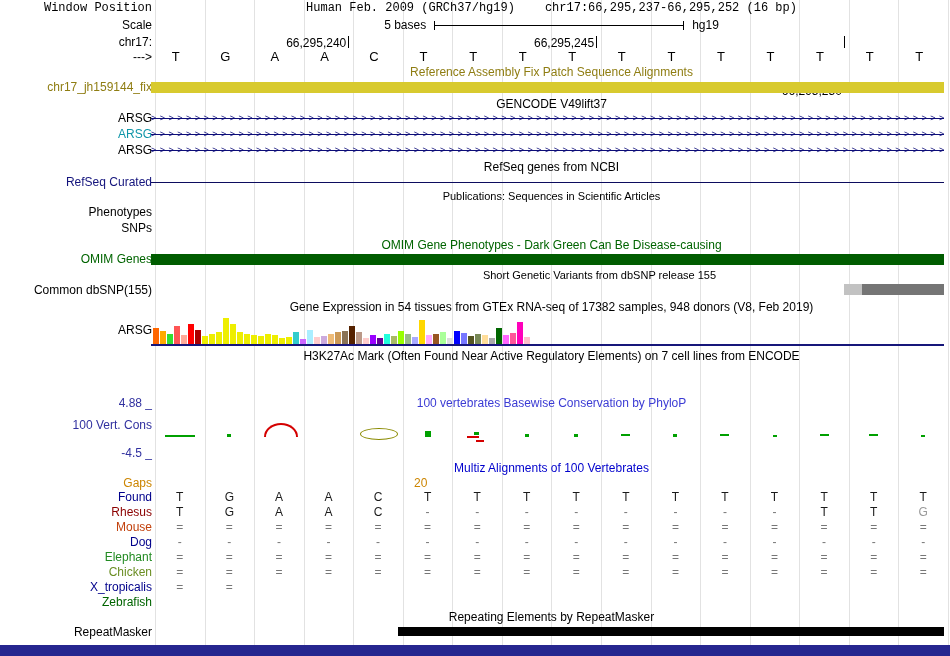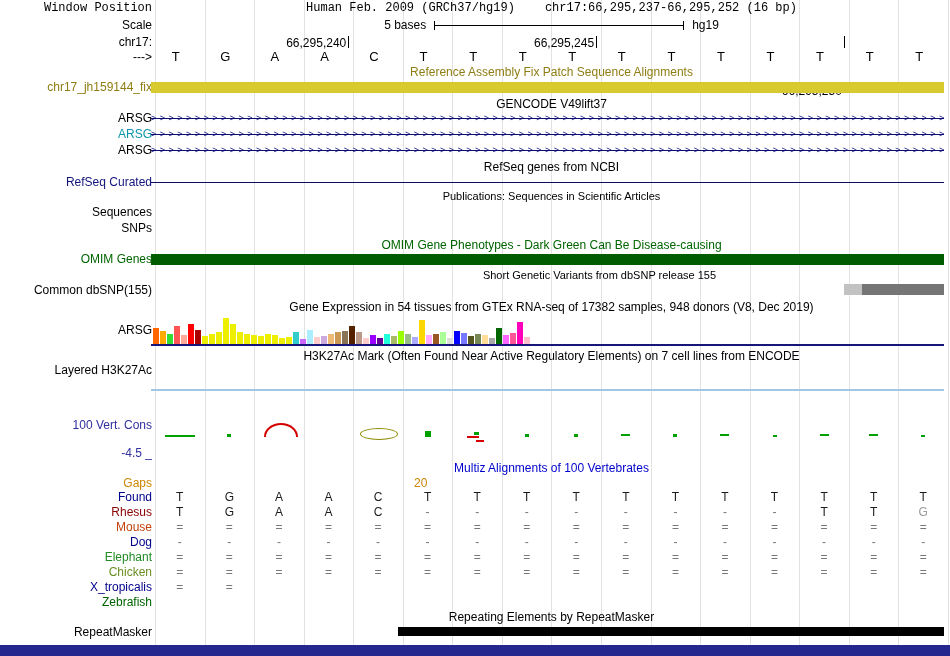--- a/index.html
+++ b/index.html
@@ -151,21 +151,21 @@
     <span class="lbl" style="color:var(--refseq-label);">RefSeq Curated</span>
     <div class="content">
         <div class="hline"></div>
       </div>
   </div>
 
   <div class="row" style="top:190px;height:13px;line-height:13px;">
     <div class="title small">Publications: Sequences in Scientific Articles</div>
   </div>
   <div class="row" style="top:205px;height:14px;line-height:14px;">
-    <span class="lbl">Sequences</span>
+    <span class="lbl">Phenotypes</span>
   </div>
   <div class="row" style="top:221px;height:14px;line-height:14px;">
     <span class="lbl">SNPs</span>
   </div>
 
   <div class="row" style="top:238px;height:14px;line-height:14px;">
     <div class="title" style="color:#006400;">OMIM Gene Phenotypes - Dark Green Can Be Disease-causing</div>
   </div>
   <div class="row" style="top:253px;height:13px;line-height:13px;">
     <span class="lbl" style="color:#006400;">OMIM Genes</span>
@@ -179,21 +179,21 @@
   </div>
   <div class="row" style="top:283px;height:14px;line-height:14px;">
     <span class="lbl">Common dbSNP(155)</span>
     <div class="content">
       <div class="dbsnp-seg" style="left:693px;width:18px;background:var(--dbsnp-light);"></div>
       <div class="dbsnp-seg" style="left:711px;width:82px;background:var(--dbsnp-dark);"></div>
     </div>
   </div>
 
   <div class="row" style="top:300px;height:14px;line-height:14px;">
-    <div class="title">Gene Expression in 54 tissues from GTEx RNA-seq of 17382 samples, 948 donors (V8, Dec 2019)</div>
+    <div class="title">Gene Expression in 54 tissues from GTEx RNA-seq of 17382 samples, 948 donors (V8, Feb 2019)</div>
   </div>
   <div class="row" style="top:314px;height:32px;line-height:32px;">
     <span class="lbl">ARSG</span>
     <div class="content">
       <div id="gtex-bars">
           <div class="gtex-bar" style="height: 16px; background: rgb(255, 102, 0);"></div>
           <div class="gtex-bar" style="height: 13px; background: rgb(255, 170, 0);"></div>
           <div class="gtex-bar" style="height: 10px; background: rgb(51, 221, 51);"></div>
           <div class="gtex-bar" style="height: 18px; background: rgb(255, 85, 85);"></div>
           <div class="gtex-bar" style="height: 9px; background: rgb(255, 170, 153);"></div>
@@ -247,27 +247,25 @@
           <div class="gtex-bar" style="height: 22px; background: rgb(255, 0, 187);"></div>
           <div class="gtex-bar" style="height: 7px; background: rgb(255, 192, 203);"></div>
         </div>
       <div class="gtex-baseline"></div>
     </div>
   </div>
 
   <div class="row" style="top:349px;height:14px;line-height:14px;">
     <div class="title">H3K27Ac Mark (Often Found Near Active Regulatory Elements) on 7 cell lines from ENCODE</div>
   </div>
-  <div class="row" style="top:363px;height:30px;">
-    <span class="lbl" style="line-height:14px;">Layered H3K27Ac</span>
-    <div class="content">
-        <div class="h3k-line"></div>
-      </div>
-  </div>
-
+
+  <div class="row" style="top:396px;height:14px;line-height:14px;">
+    <span class="lbl" style="color:var(--phylop-label);">4.88 _</span>
+    <div class="title" style="color:var(--phylop-title);">100 vertebrates Basewise Conservation by PhyloP</div>
+  </div>
   <span class="lbl" style="top:418px;height:14px;line-height:14px;color:var(--phylop-label);position:absolute;">100 Vert. Cons</span>
   <span class="lbl" style="top:446px;height:14px;line-height:14px;color:var(--phylop-label);position:absolute;">-4.5 _</span>
   <div id="cons-marks">
       <div class="mark-green" style="left: 9.78125px; top: 25px; width: 30px; height: 2px;"></div>
       <div class="mark-green" style="left: 72.3438px; top: 24px; width: 4px; height: 3px;"></div>
       <div class="mark-arc" style="left: 108.906px;"></div>
       <div class="mark-ellipse" style="left: 205.031px;"></div>
       <div class="mark-green" style="left: 269.594px; top: 21px; width: 6px; height: 6px;"></div>
       <div class="mark-red" style="left: 312.156px; top: 26px; width: 12px; height: 2px;"></div>
       <div class="mark-red" style="left: 321.156px; top: 30px; width: 8px; height: 2px;"></div>

